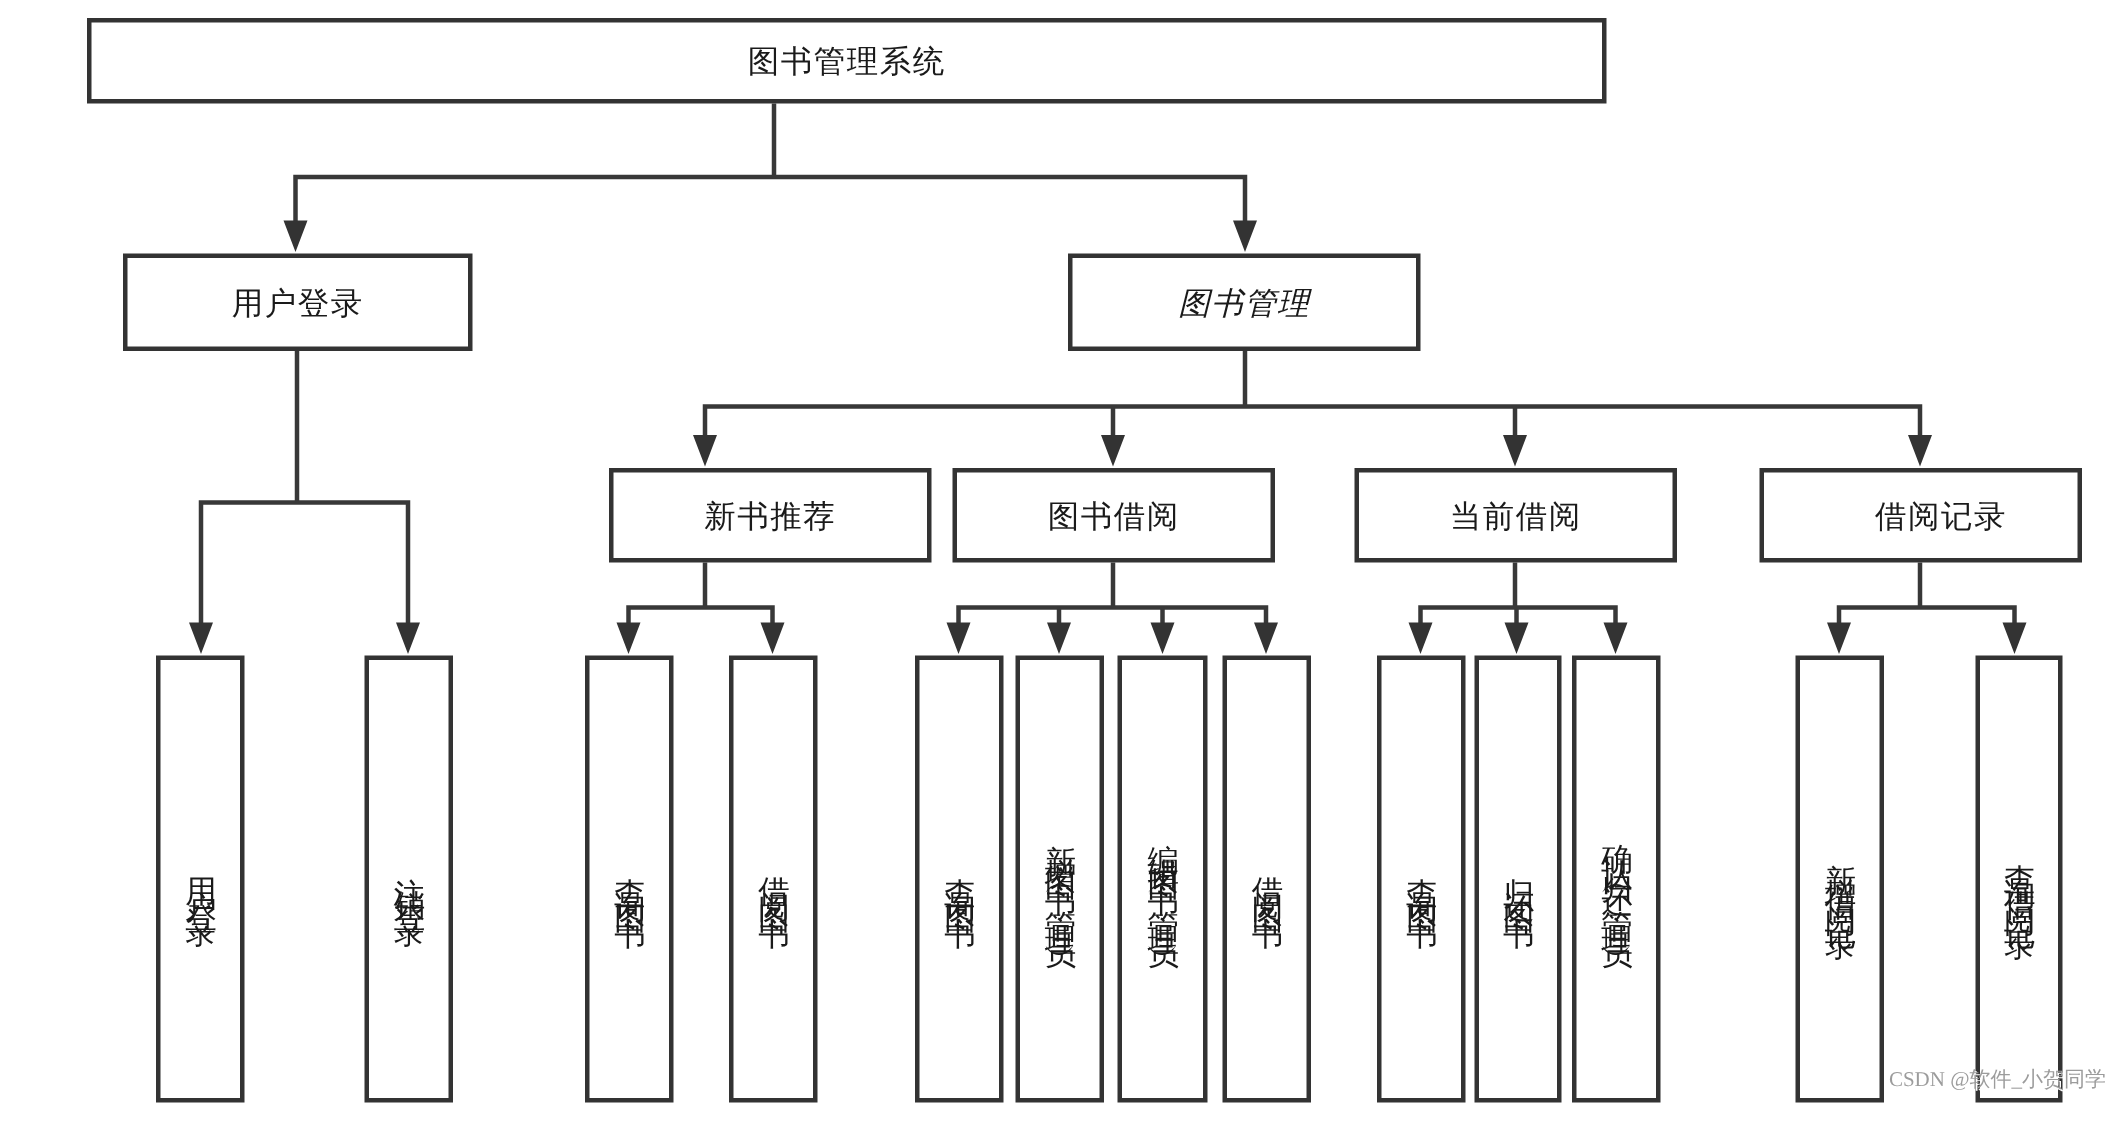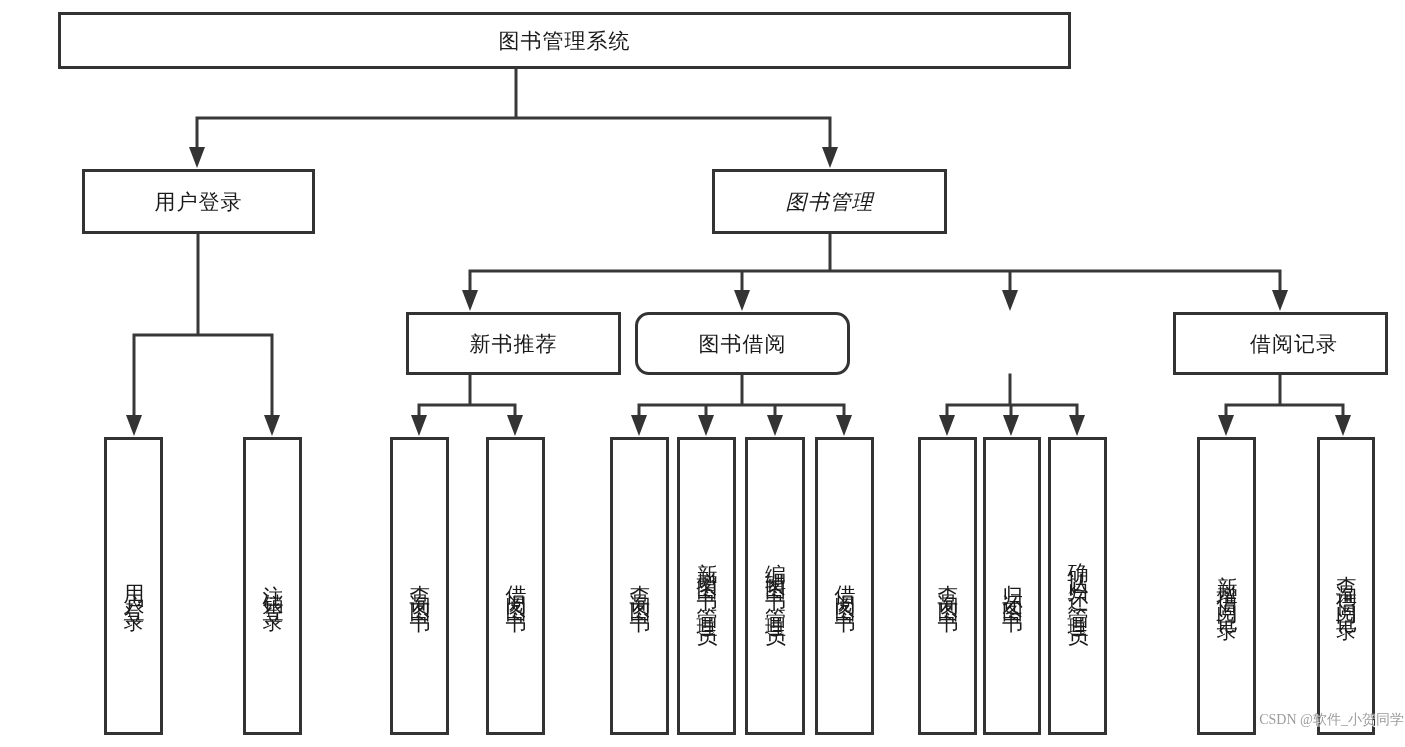--- a/index.html
+++ b/index.html
@@ -80,21 +80,22 @@
       M939 415L955 415L947 436Z M1003 415L1019 415L1011 436Z M1069 415L1085 415L1077 436Z
       M1218 415L1234 415L1226 436Z M1335 415L1351 415L1343 436Z"></path>
   </svg>
 
   <div class="node" style="left:10px;top:12px;width:1013px;height:57px;margin-left:48px;">图书管理系统</div>
 
   <div class="node" style="left:82px;top:169px;width:233px;height:65px;">用户登录</div>
   <div class="node" style="left:712px;top:169px;width:235px;height:65px;font-style:italic;">图书管理</div>
 
   <div class="node" style="left:362px;top:312px;width:215px;height:63px;margin-left:44px;">新书推荐</div>
-  <div class="node" style="left:635px;top:312px;width:215px;height:63px;border-radius:14px;">图书借阅</div>
+  <div class="node" style="left:635px;top:312px;width:215px;height:63px;">图书借阅</div>
+  <div class="node" style="left:903px;top:312px;width:215px;height:63px;">当前借阅</div>
   <div class="node" style="left:1173px;top:312px;width:215px;height:63px;padding-left:27px;">借阅记录</div>
 
   <div class="leaf" style="left:104px;width:59px;">
     <span>用户登录</span>
   </div>
   <div class="leaf" style="left:243px;width:59px;">
     <span>注销登录</span>
   </div>
 
   <div class="leaf" style="left:390px;width:59px;">

